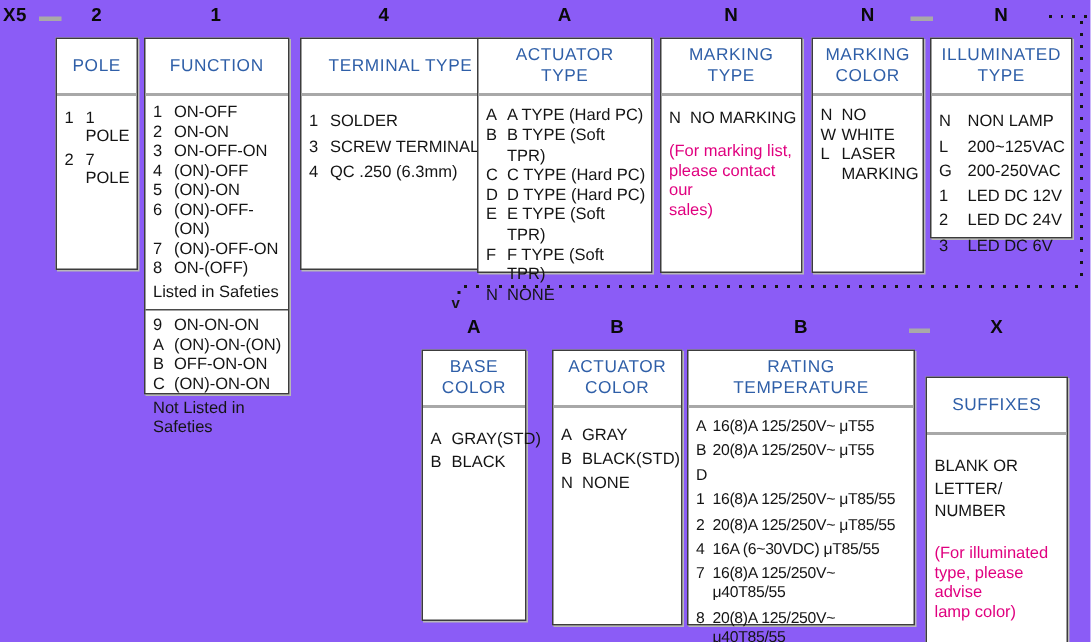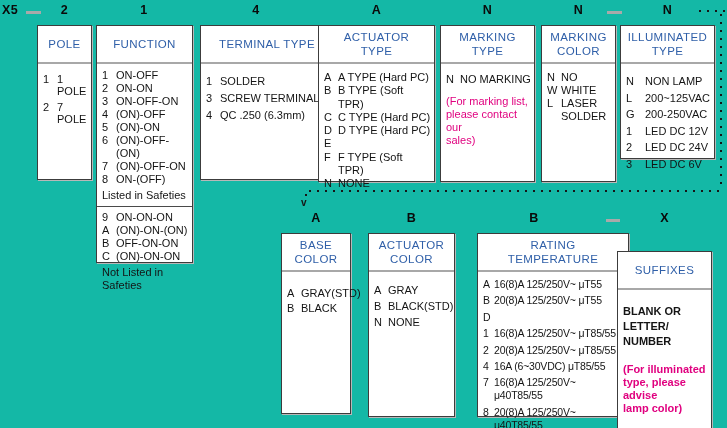--- a/index.html
+++ b/index.html
@@ -1,17 +1,17 @@
 <!DOCTYPE html>
 <html><head>
 <meta charset="utf-8">
 <style>
   html,body{margin:0;padding:0;background:#ffffff;}
   .canvas{
-    position:relative;width:727px;height:428px;background:#14b8a6;overflow:hidden;
+    position:relative;width:727px;height:428px;background:#8b5cf6;overflow:hidden;
     font-family:"Liberation Sans",sans-serif;color:#141414;
   }
   
   .code{position:absolute;top:3px;text-align:center;font-weight:bold;
         font-size:12.5px;color:#0a0a0a;letter-spacing:.3px;}
   .code.bottom{top:211px;}
   .dash{position:absolute;height:3px;background:#a9a9a9;}
   
   .dots-h{position:absolute;height:2px;
           background:repeating-linear-gradient(to right,#161616 0 2px,transparent 2px 8px);}
@@ -38,21 +38,21 @@
   .terminal .items{padding-top:11px;line-height:13px;} .terminal .row{margin-bottom:4px;}
   .actuator_type .items{padding-top:7px;line-height:13.3px;}
   .marking_type .items{padding-top:9px;}
   .marking_color .items{padding-top:7px;line-height:13px;}
   .illuminated .items{padding-top:11px;line-height:13px;}
   .illuminated .row{margin-bottom:3.6px;} .illuminated .c{width:19px;}
   .base_color .items{padding-top:15px;}  .base_color .row{margin-bottom:3px;}
   .actuator_color .items{padding-top:12px;} .actuator_color .row{margin-bottom:4px;}
   .rating .items{padding-top:6px;font-size:10.5px;letter-spacing:-0.2px;line-height:13px;}
   .rating .row{margin-bottom:3.4px;white-space:nowrap;} .rating .c{width:11px;}
-  .suffixes .items{padding-top:14px;font-weight:bold;}
+  .suffixes .items{padding-top:14px;}
   .suffixes .pink{margin-top:14px;}
 </style>
 </head>
 <body>
 
 <div class="canvas">
 
   <div class="code" style="left:2px;width:22px;text-align:left">X5</div>
   <div class="dash" style="left:26px;top:11px;width:15px"></div>
   <div class="code" style="left:37px;width:55px">2</div>
@@ -181,20 +181,21 @@
         <div class="row">
           <span class="c">C</span>
           <span class="t">C TYPE (Hard PC)</span>
         </div>
         <div class="row">
           <span class="c">D</span>
           <span class="t">D TYPE (Hard PC)</span>
         </div>
         <div class="row">
           <span class="c">E</span>
+          <span class="t">E TYPE (Soft TPR)</span>
         </div>
         <div class="row">
           <span class="c">F</span>
           <span class="t">F TYPE (Soft TPR)</span>
         </div>
         <div class="row">
           <span class="c">N</span>
           <span class="t">NONE</span>
         </div>
       </div>
@@ -222,21 +223,21 @@
           <span class="c">N</span>
           <span class="t">NO</span>
         </div>
         <div class="row">
           <span class="c">W</span>
           <span class="t">WHITE</span>
         </div>
         <div class="row">
           <span class="c">L</span>
           <span class="t">LASER
-SOLDER</span>
+MARKING</span>
         </div>
       </div>
   </div>
 
   <div class="box illuminated" style="left:620px;top:25px;width:95px;height:134px">
     <div class="hdr">ILLUMINATED
 TYPE</div>
     <div class="items">
         <div class="row">
           <span class="c">N</span>
@@ -292,21 +293,21 @@
           <span class="c">B</span>
           <span class="t">BLACK(STD)</span>
         </div>
         <div class="row">
           <span class="c">N</span>
           <span class="t">NONE</span>
         </div>
       </div>
   </div>
 
-  <div class="box rating" style="left:477px;top:233px;width:152px;height:184px">
+  <div class="box rating" style="left:458px;top:233px;width:152px;height:184px">
     <div class="hdr">RATING
 TEMPERATURE</div>
     <div class="items">
         <div class="row">
           <span class="c">A</span>
           <span class="t">16(8)A 125/250V~ μT55</span>
         </div>
         <div class="row">
           <span class="c">B</span>
           <span class="t">20(8)A 125/250V~ μT55</span>

